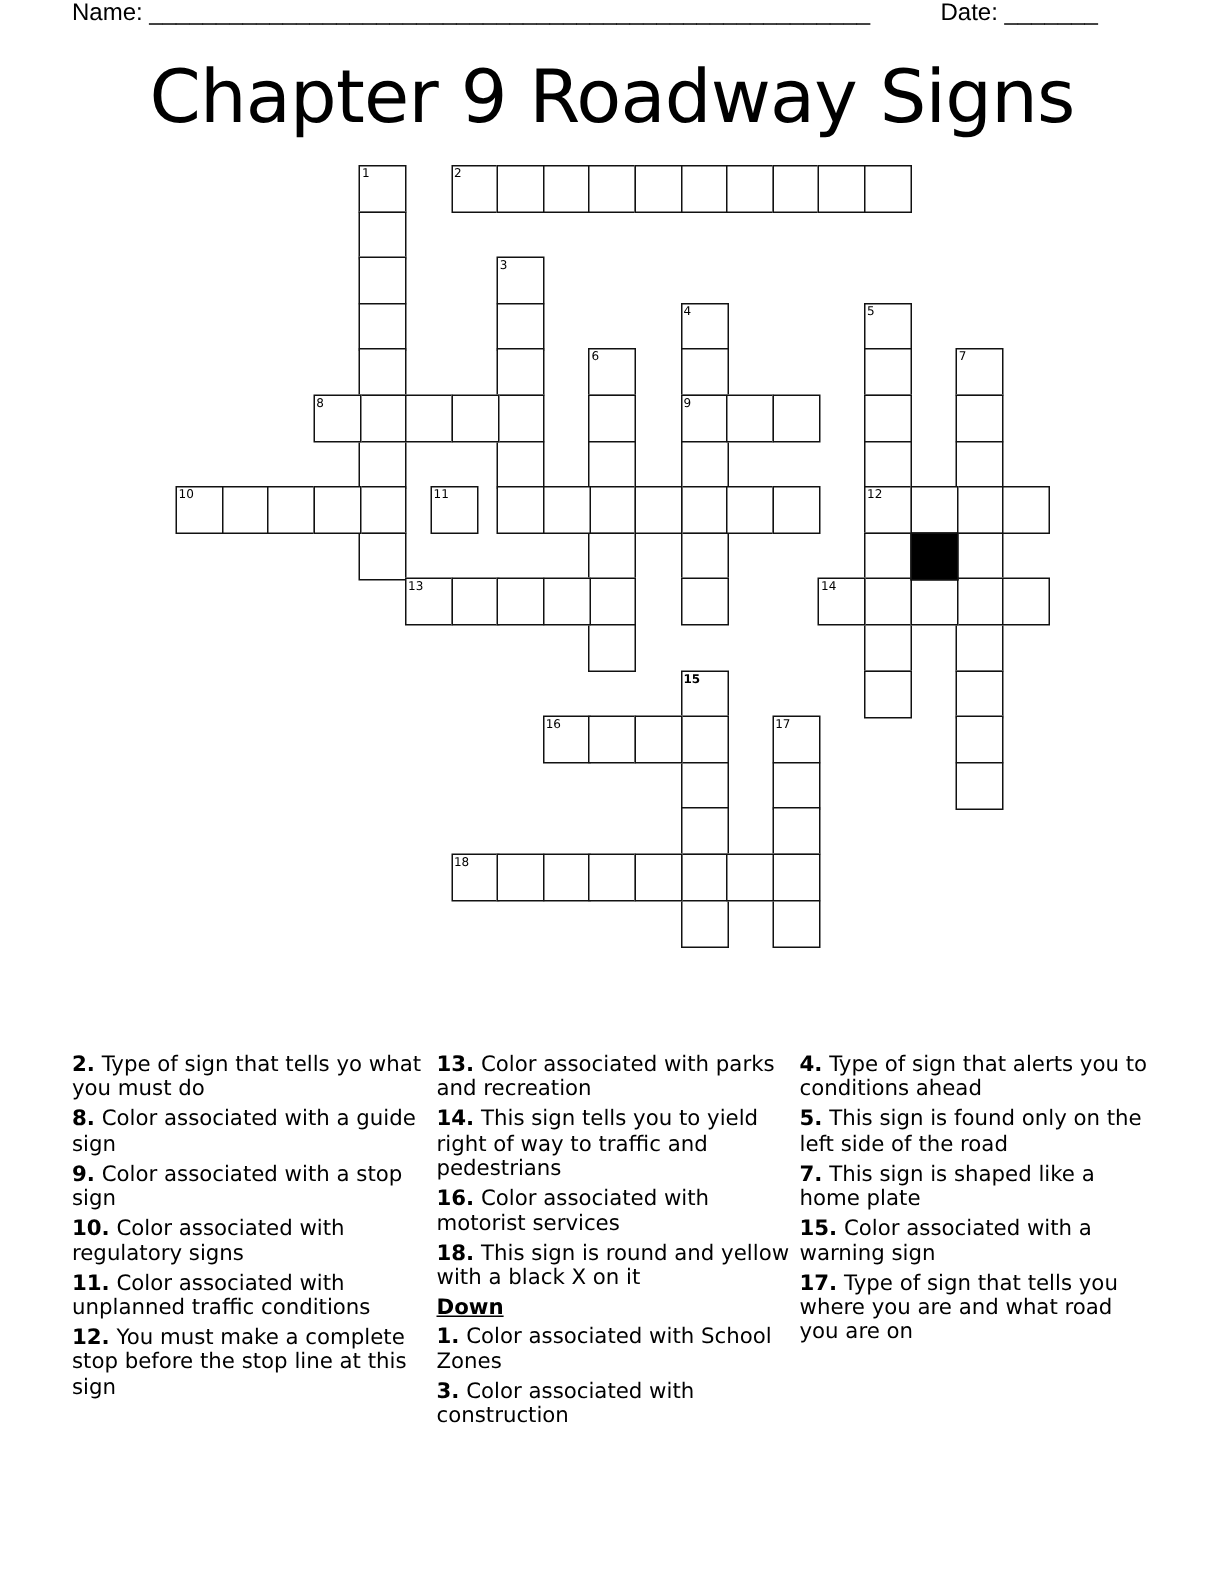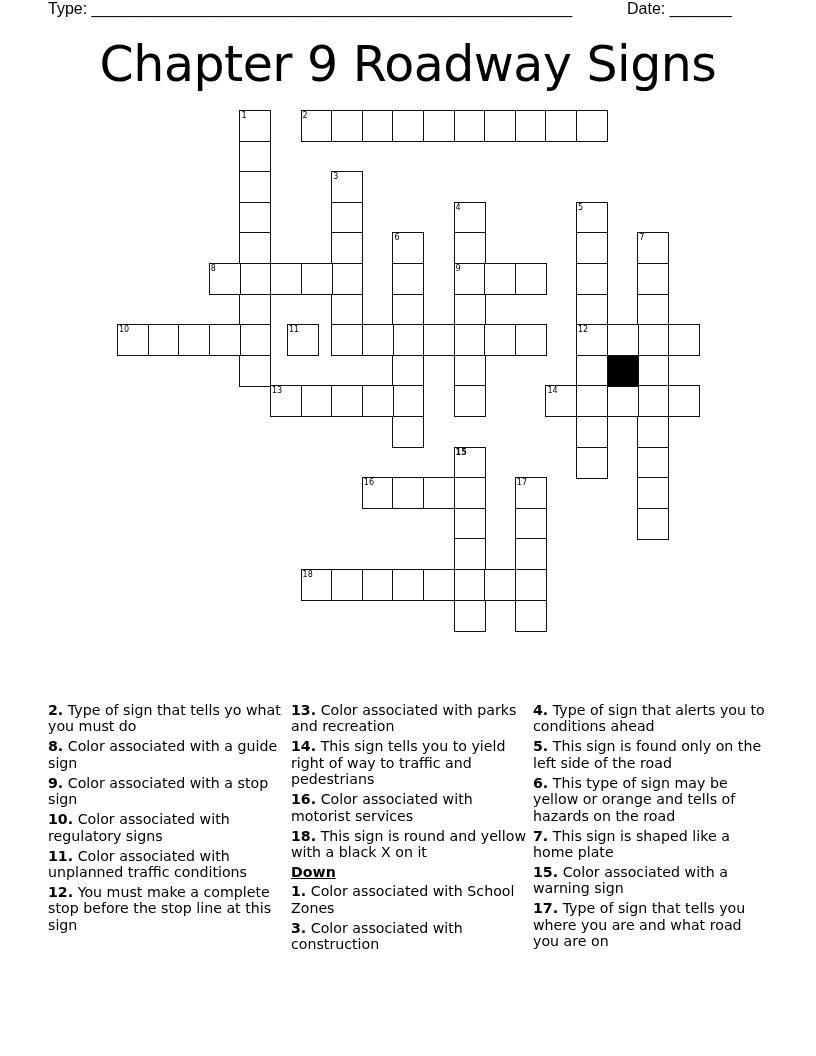--- a/index.html
+++ b/index.html
@@ -32,21 +32,21 @@
   .clues.col1 { left: 48px; width: 236px; }
   .clues.col2 { left: 291px; width: 236px; }
   .clues.col3 { left: 533px; width: 236px; }
   .clue-heading { font-weight: bold; text-decoration: underline; margin-bottom: 3px; display: block; }
   .clue { margin-bottom: 3.6px; }
   .clue .n { font-weight: bold; }
 </style>
 </head>
 <body>
 
-<div class="header-line">Type: ______________________________________________________</div>
+<div class="header-line">Name: ______________________________________________________</div>
 <div class="header-line date">Date: _______</div>
 
 <div class="title">Chapter 9 Roadway Signs</div>
 
 <div id="grid">
     <div class="cell" style="left: 239.4px; top: 110px;">
       <span class="num">1</span>
     </div>
     <div class="cell" style="left: 239.4px; top: 140.6px;"></div>
     <div class="cell" style="left: 239.4px; top: 171.2px;"></div>
@@ -200,17 +200,16 @@
   <div class="clue"><span class="n">16.</span> <span>Color associated with motorist services</span></div>
   <div class="clue"><span class="n">18.</span> <span>This sign is round and yellow with a black X on it</span></div>
   <span class="clue-heading">Down</span>
   <div class="clue"><span class="n">1.</span> <span>Color associated with School Zones</span></div>
   <div class="clue"><span class="n">3.</span> <span>Color associated with construction</span></div>
 </div>
 
 <div class="clues col3">
   <div class="clue"><span class="n">4.</span> <span>Type of sign that alerts you to conditions ahead</span></div>
   <div class="clue"><span class="n">5.</span> <span>This sign is found only on the left side of the road</span></div>
-  <div class="clue"><span class="n">6.</span> <span>This type of sign may be yellow or orange and tells of hazards on the road</span></div>
   <div class="clue"><span class="n">7.</span> <span>This sign is shaped like a home plate</span></div>
   <div class="clue"><span class="n">15.</span> <span>Color associated with a warning sign</span></div>
   <div class="clue"><span class="n">17.</span> <span>Type of sign that tells you where you are and what road you are on</span></div>
 </div>
 
 </body></html>

